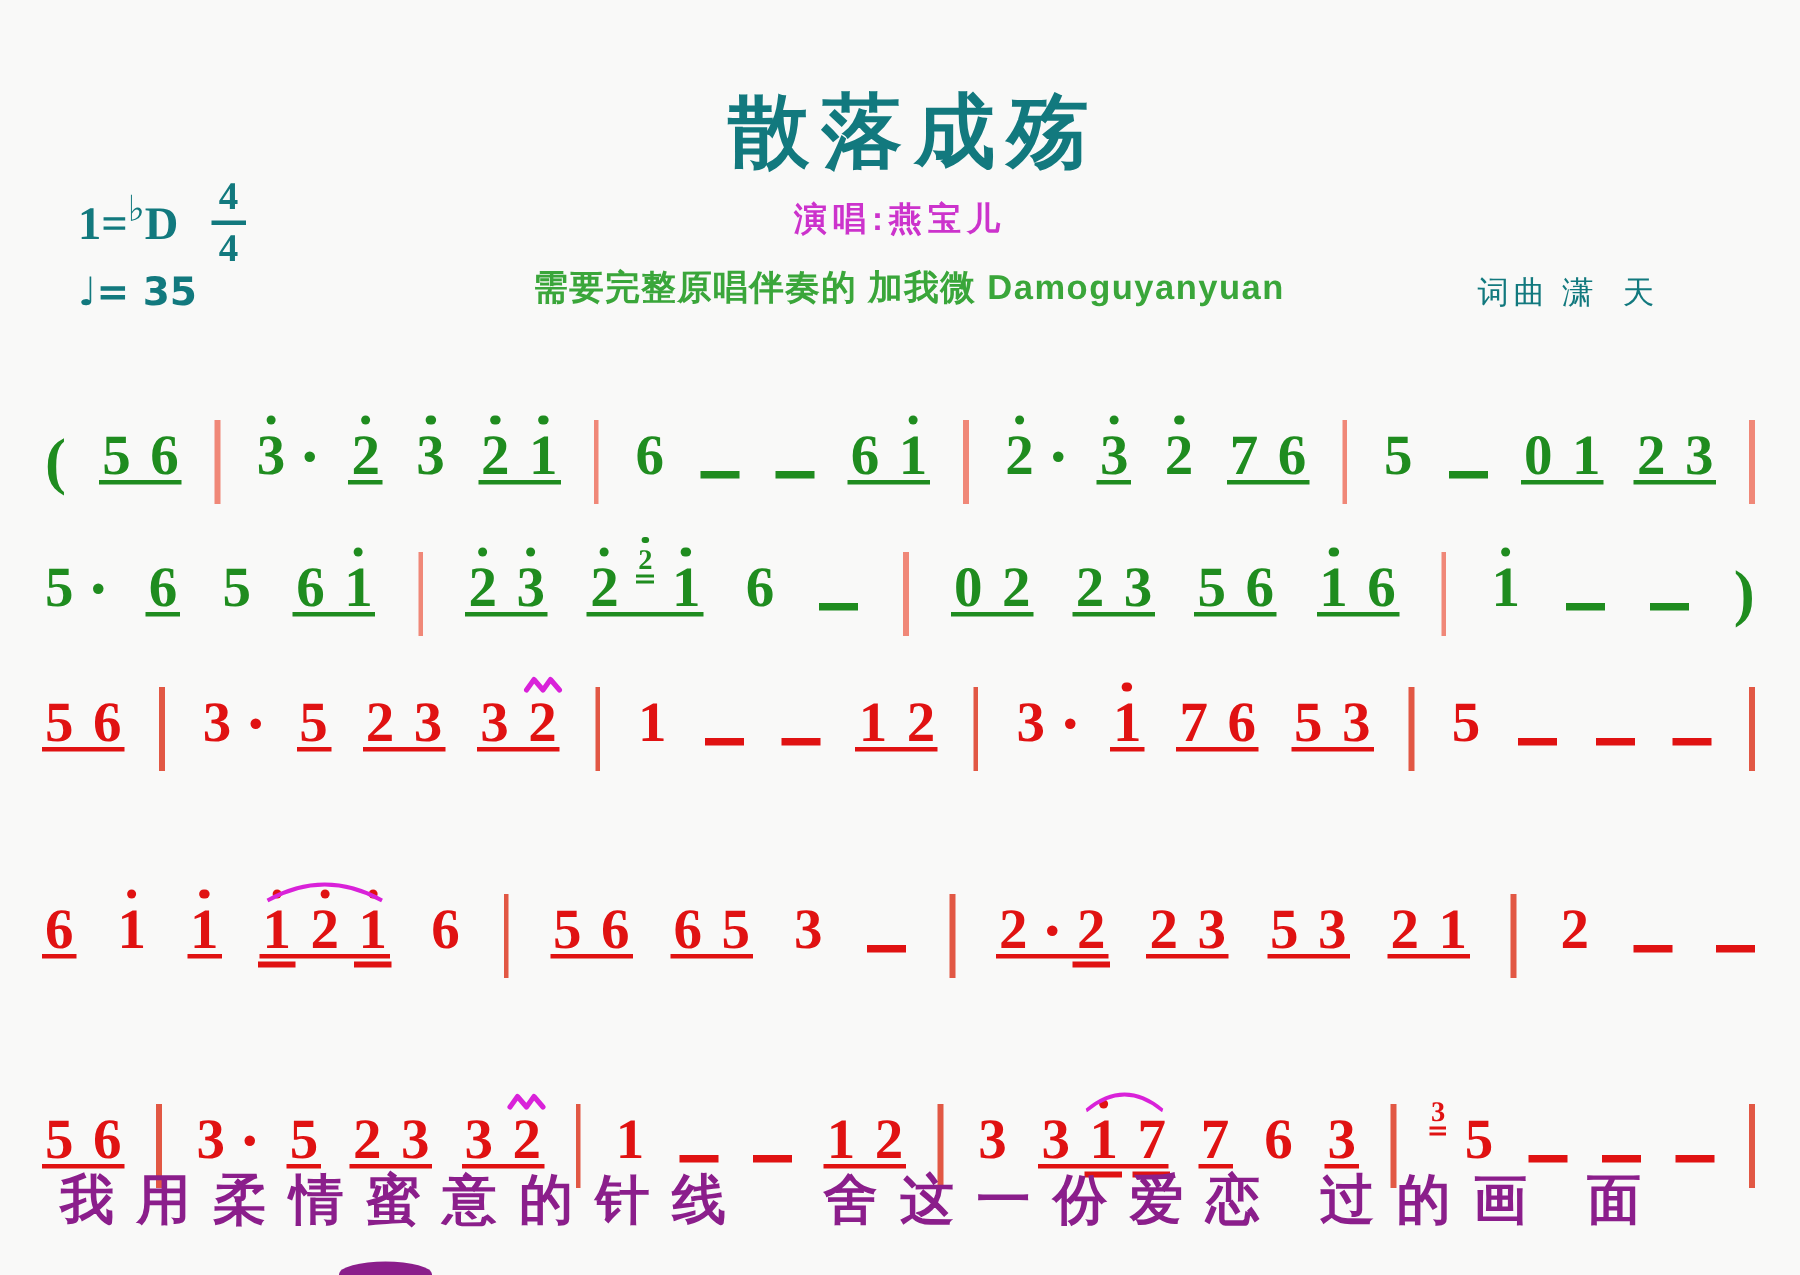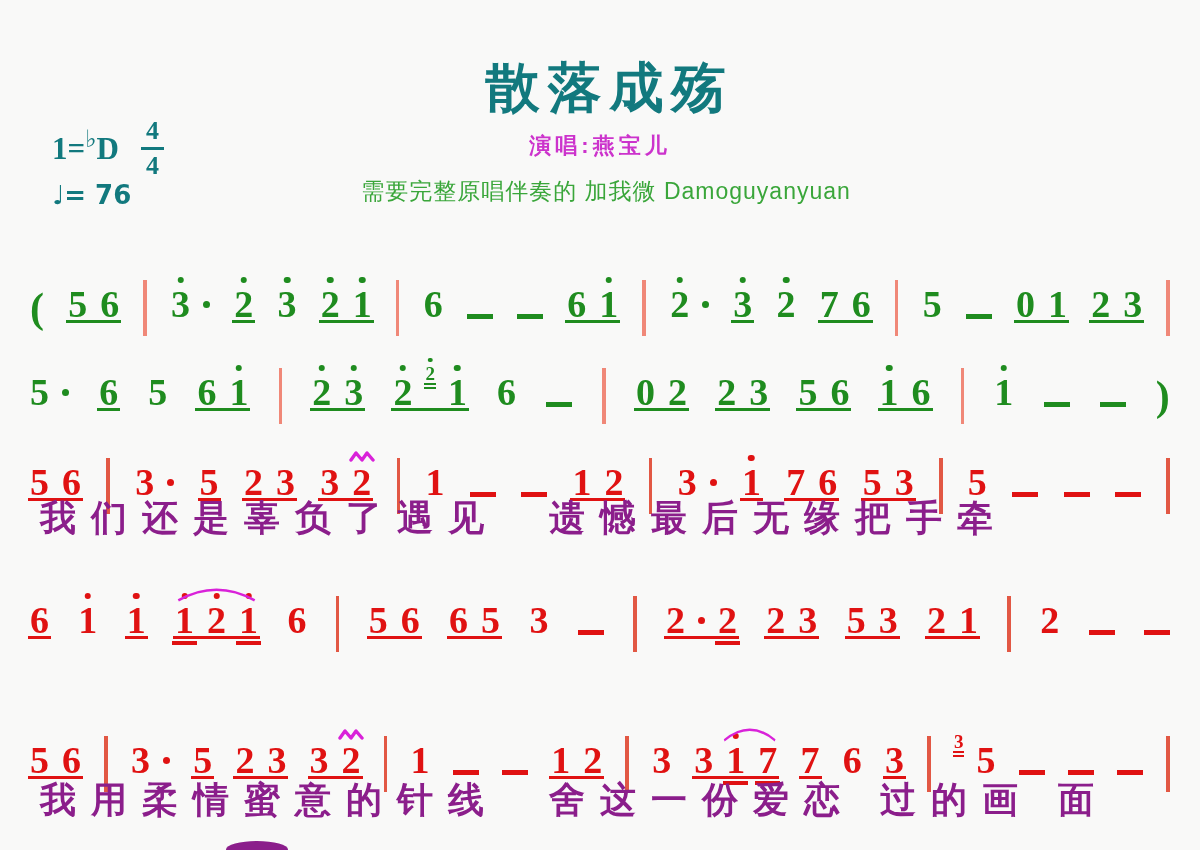--- a/index.html
+++ b/index.html
@@ -16,21 +16,21 @@
   .keyline{font-size:31px;font-weight:bold;font-family:"Liberation Serif",serif;display:flex;align-items:center;}
   .flat{font-size:24px;vertical-align:super;position:relative;top:-9px;font-family:"DejaVu Sans",sans-serif;}
   .frac{display:inline-flex;flex-direction:column;align-items:center;line-height:1;
         font-size:26px;margin-left:22px;font-weight:bold;}
   .frac .ftop{border-bottom:3px solid;padding:0 5px 3px;}
   .frac .fbot{padding-top:3px;}
   .tempoline{font-size:26px;font-weight:bold;margin-top:2px;font-family:"DejaVu Sans",sans-serif;}
   .credits{position:absolute;left:985px;top:112px;font-family:"Liberation Serif",serif;
            font-size:21px;letter-spacing:3px;line-height:1.6;white-space:pre;}
   .notice{position:absolute;top:176px;left:0;right:0;text-align:center;
-          font-size:23px;font-weight:400;letter-spacing:1px;margin-left:12px;}
+          font-size:23px;font-weight:700;letter-spacing:1px;margin-left:12px;}
 
   
   .score-line{position:absolute;left:30px;right:30px;height:78px;
               display:flex;align-items:flex-end;justify-content:space-between;
               font-family:"Liberation Serif",serif;font-weight:bold;font-size:38px;}
   .group{position:relative;display:flex;align-items:flex-end;gap:13px;padding-bottom:12px;}
   .ul1{position:absolute;left:-2px;right:-2px;bottom:7px;height:3.5px;background:currentColor;}
   .note{position:relative;line-height:0.75;}
   .note .glyph{display:block;}
   .hidot{position:absolute;left:50%;transform:translateX(-50%);top:-13px;
@@ -66,24 +66,25 @@
   <div class="keyblock" style="color: rgb(18, 121, 126);">
     <div class="keyline">
       <span>1=</span>
         <span class="flat">♭</span>
         <span>D</span>
       <span class="frac">
         <span class="ftop">4</span>
         <span class="fbot">4</span>
       </span>
     </div>
-    <div class="tempoline">♩= 76</div>
+    <div class="tempoline">♩= 35</div>
   </div>
 
   <div class="credits" style="color: rgb(18, 121, 126);">
+    <div>词曲 潇  天</div>
   </div>
 
   <div class="notice" style="color: rgb(58, 166, 58);">需要完整原唱伴奏的 加我微 Damoguyanyuan</div>
 
   <div class="score-line" style="top: 252px; color: rgb(31, 140, 31);">
       <div class="paren">(</div>
       <div class="group">
         <div class="ul1"></div>
         <div class="note">
           <span class="glyph">5</span>
@@ -410,21 +411,20 @@
       <div class="group">
         <div class="note">
           <span class="glyph">5</span>
         </div>
       </div>
       <div class="dash"></div>
       <div class="dash"></div>
       <div class="dash"></div>
       <div class="bar" style="background: rgb(226, 88, 68);"></div>
     </div>
-  <div class="lyrics" style="top: 494px; color: rgb(139, 30, 139);">我们还是辜负了遇见  遗憾最后无缘把手牵</div>
   <div class="score-line" style="top: 568px; color: rgb(224, 18, 18);">
       <div class="group">
         <div class="ul1"></div>
         <div class="note">
           <span class="glyph">6</span>
         </div>
       </div>
       <div class="group">
         <div class="note">
           <span class="glyph">1</span>

